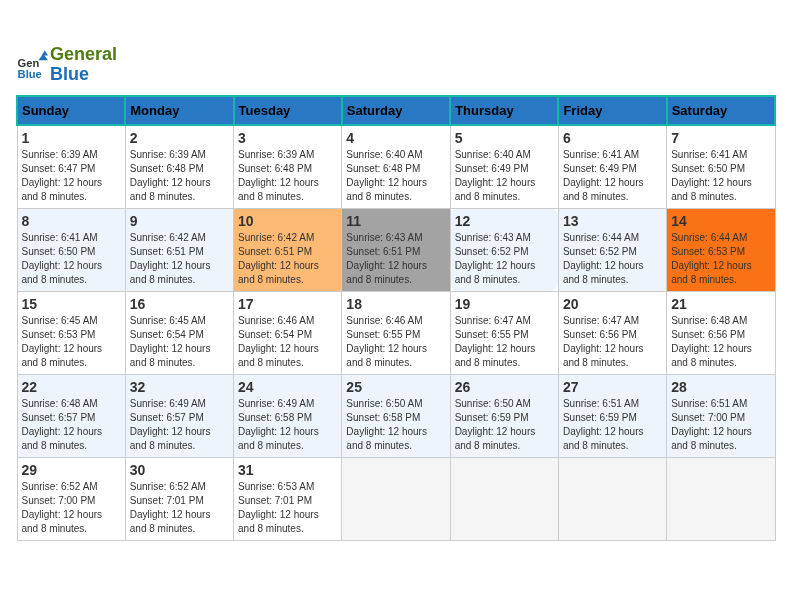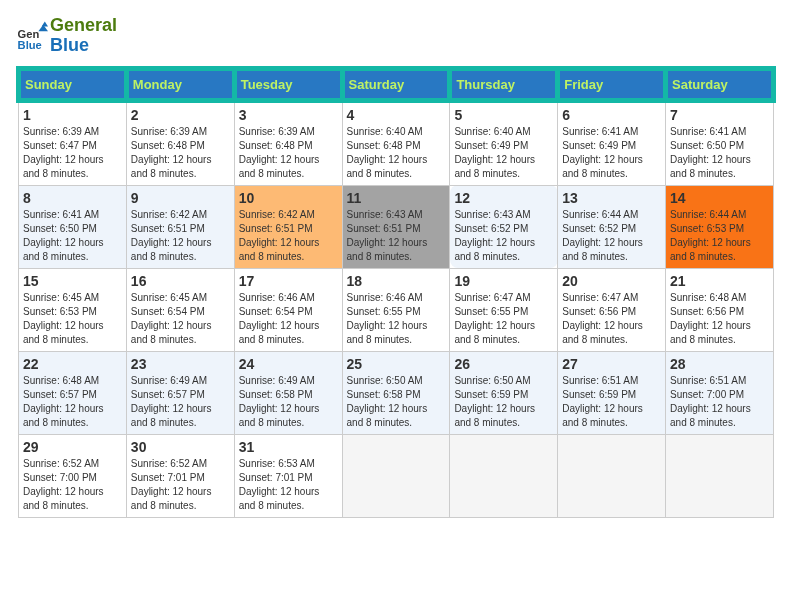--- a/index.html
+++ b/index.html
@@ -8,20 +8,21 @@
       background: #fff;
       width: 792px;
       min-height: 612px;
       padding: 16px;
     }
     .header-area {
       display: flex;
       justify-content: space-between;
       align-items: center;
       margin-bottom: 10px;
+      margin-top: 29px;
     }
     .logo {
       display: flex;
       align-items: center;
     }
     .logo-icon {
       width: 32px;
       height: 32px;
       margin-right: 2px;
     }
@@ -37,26 +38,26 @@
       font-size: 16px;
       color: #555;
     }
     .calendar {
       width: 100%;
       border-collapse: collapse;
       font-size: 11px;
     }
     .calendar th {
       background: #2878c3;
-      color: #bef264;
+      color: #000000;
       padding: 6px 4px;
       text-align: left;
       font-size: 13px;
       font-weight: bold;
-      border: 5px solid #14b8a6;
+      border: 2px solid #14b8a6;
     }
     .calendar td {
       border: 1px solid #ccc;
       vertical-align: top;
       padding: 4px;
       width: calc(100%/7);
       min-height: 80px;
       background: #fff;
     }
     .calendar tr:nth-child(even) td {
@@ -202,21 +203,21 @@
           <span class="day-number">21</span>
           <div class="day-info">Sunrise: 6:48 AM<br>Sunset: 6:56 PM<br>Daylight: 12 hours<br>and 8 minutes.</div>
         </td>
       </tr>
       <tr>
         <td style="background: rgb(238, 244, 251);">
           <span class="day-number">22</span>
           <div class="day-info">Sunrise: 6:48 AM<br>Sunset: 6:57 PM<br>Daylight: 12 hours<br>and 8 minutes.</div>
         </td>
         <td style="background: rgb(238, 244, 251);">
-          <span class="day-number">23</span>
+          <span class="day-number">32</span>
           <div class="day-info">Sunrise: 6:49 AM<br>Sunset: 6:57 PM<br>Daylight: 12 hours<br>and 8 minutes.</div>
         </td>
         <td style="background: rgb(238, 244, 251);">
           <span class="day-number">24</span>
           <div class="day-info">Sunrise: 6:49 AM<br>Sunset: 6:58 PM<br>Daylight: 12 hours<br>and 8 minutes.</div>
         </td>
         <td style="background: rgb(238, 244, 251);">
           <span class="day-number">25</span>
           <div class="day-info">Sunrise: 6:50 AM<br>Sunset: 6:58 PM<br>Daylight: 12 hours<br>and 8 minutes.</div>
         </td>

